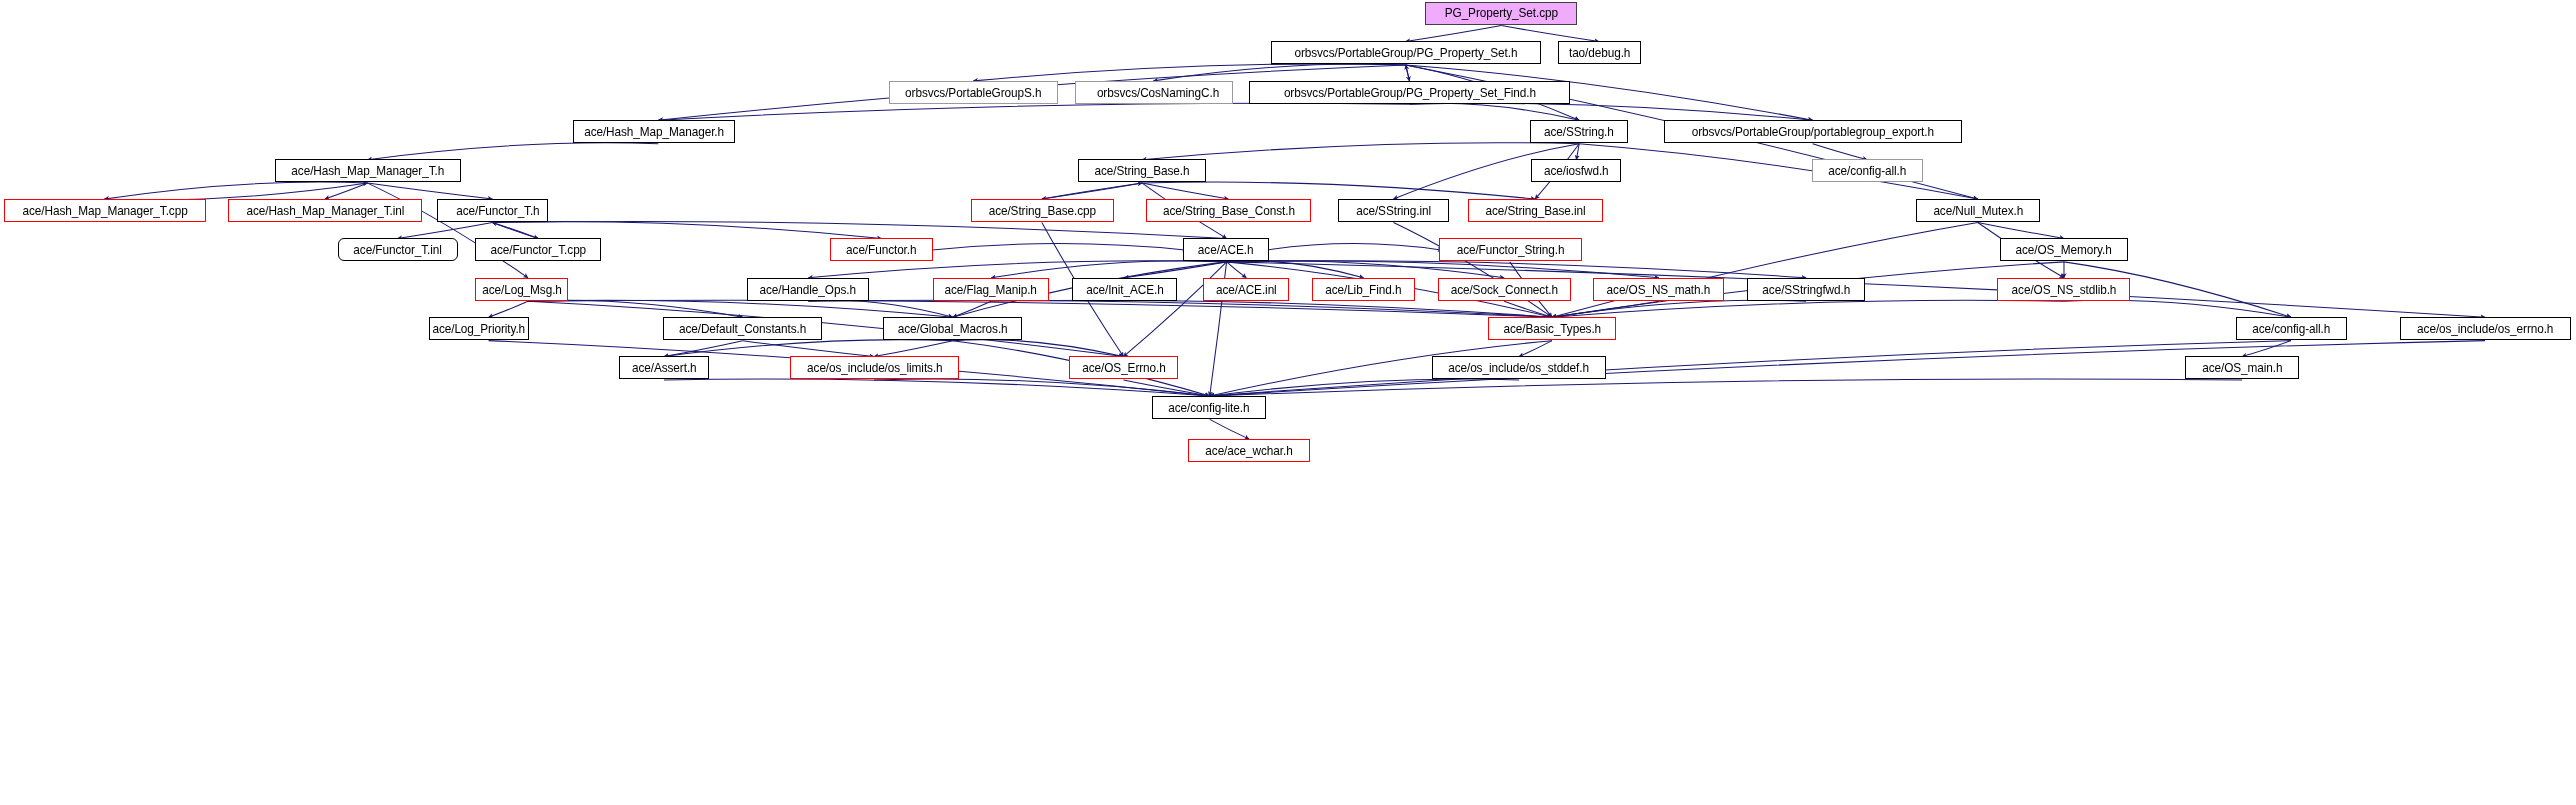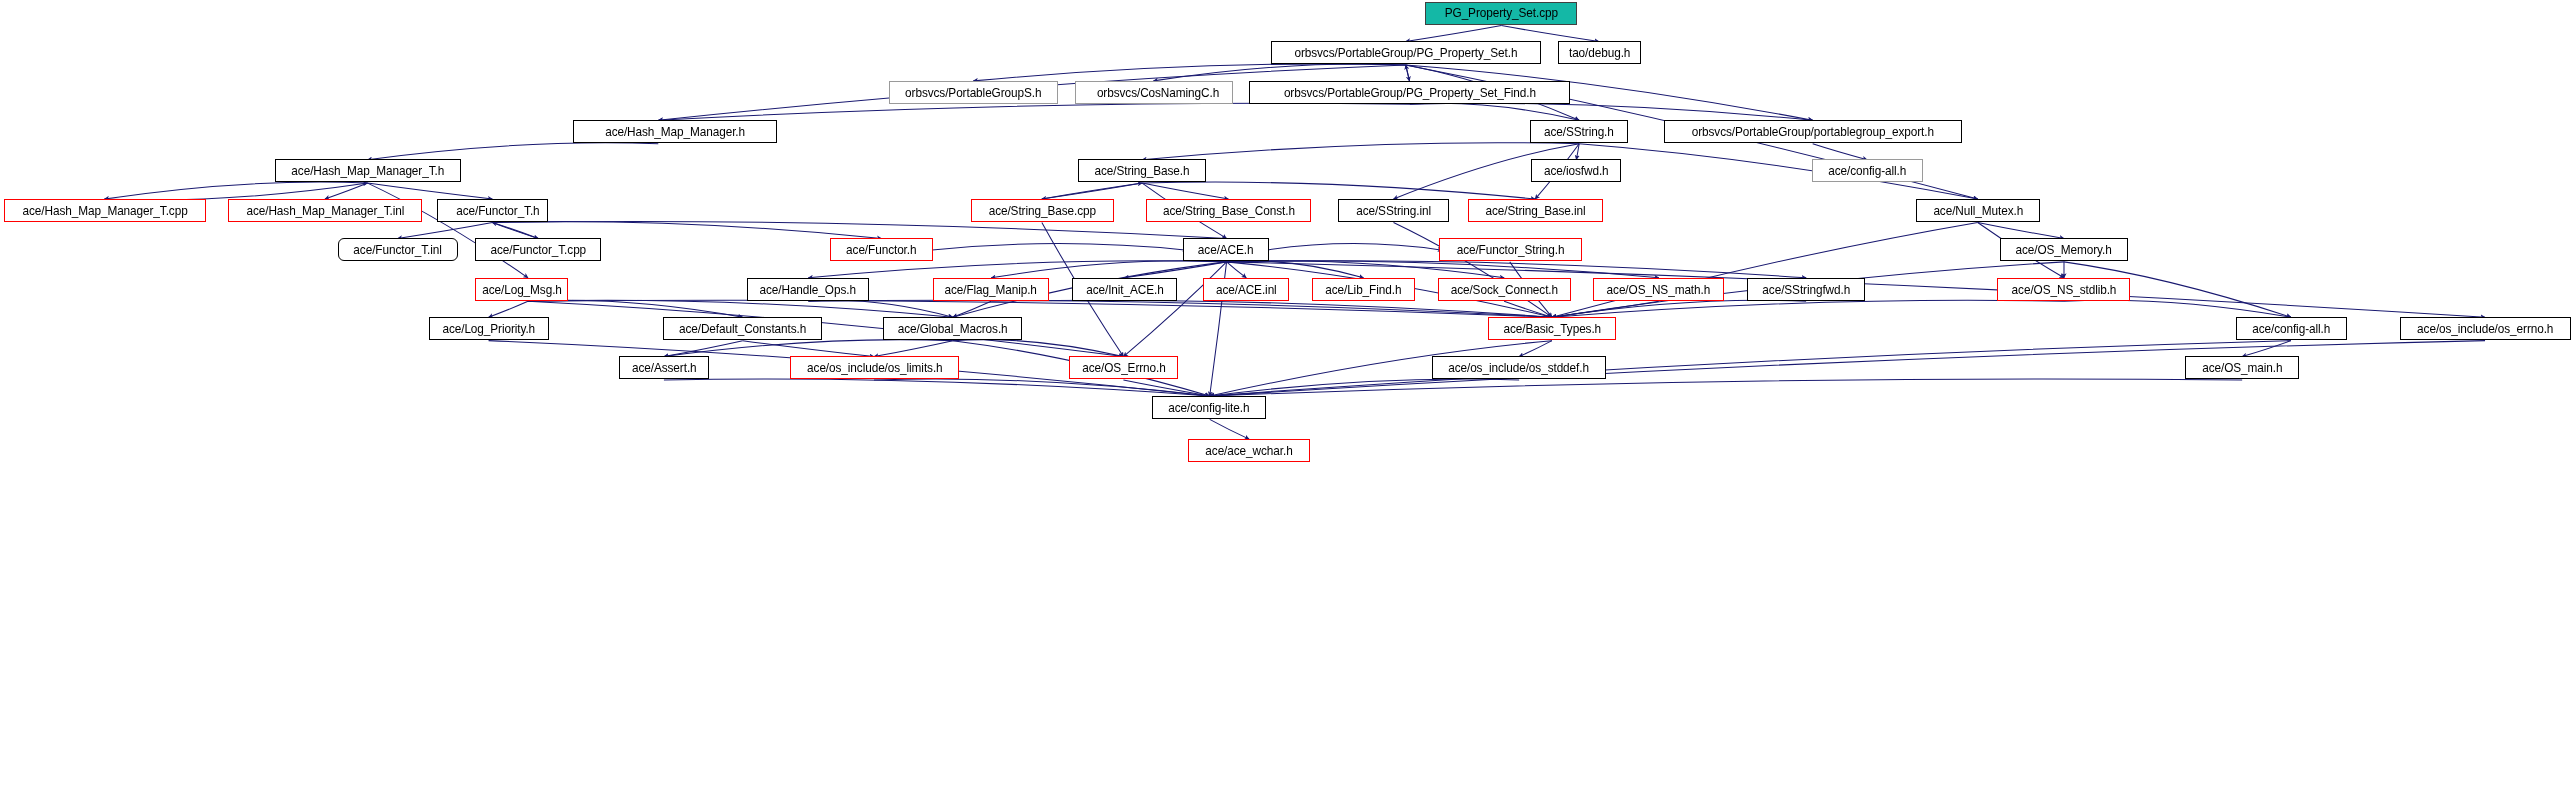--- a/index.html
+++ b/index.html
@@ -43,21 +43,21 @@
     padding: 0 5.6px;
     z-index: 5;
   }
   .gnode.red {
     border-color: #ff0000;
   }
   .gnode.gray {
     border-color: #9a9a9a;
   }
   .gnode.root {
-    background: #14b8a6;
+    background: #f0abfc;
     border-color: #404040;
   }
   .gnode .lbl {
     display: block;
     transform: scaleX(0.97);
   }
 </style>
 </head>
 <body>
 
@@ -171,21 +171,21 @@
     </div>
     <div class="gnode gray" style="left: 889px; top: 81px; width: 169px;">
       <span class="lbl">orbsvcs/PortableGroupS.h</span>
     </div>
     <div class="gnode gray" style="left: 1075px; top: 81px; width: 158px; padding-left: 14px;">
       <span class="lbl">orbsvcs/CosNamingC.h</span>
     </div>
     <div class="gnode" style="left: 1249px; top: 81px; width: 321px;">
       <span class="lbl">orbsvcs/PortableGroup/PG_Property_Set_Find.h</span>
     </div>
-    <div class="gnode" style="left: 573px; top: 120px; width: 204px;">
+    <div class="gnode" style="left: 573px; top: 120px; width: 162px;">
       <span class="lbl">ace/Hash_Map_Manager.h</span>
     </div>
     <div class="gnode" style="left: 1530px; top: 120px; width: 98px;">
       <span class="lbl">ace/SString.h</span>
     </div>
     <div class="gnode" style="left: 1664px; top: 120px; width: 298px;">
       <span class="lbl">orbsvcs/PortableGroup/portablegroup_export.h</span>
     </div>
     <div class="gnode" style="left: 275px; top: 159px; width: 186px;">
       <span class="lbl">ace/Hash_Map_Manager_T.h</span>
@@ -264,21 +264,21 @@
     </div>
     <div class="gnode red" style="left: 1593px; top: 278px; width: 131px;">
       <span class="lbl">ace/OS_NS_math.h</span>
     </div>
     <div class="gnode" style="left: 1747px; top: 278px; width: 118px;">
       <span class="lbl">ace/SStringfwd.h</span>
     </div>
     <div class="gnode red" style="left: 1997px; top: 278px; width: 133px; text-align: center;">
       <span class="lbl">ace/OS_NS_stdlib.h</span>
     </div>
-    <div class="gnode" style="left: 429px; top: 317px; width: 120px;">
+    <div class="gnode" style="left: 429px; top: 317px; width: 100px;">
       <span class="lbl">ace/Log_Priority.h</span>
     </div>
     <div class="gnode" style="left: 663px; top: 317px; width: 159px;">
       <span class="lbl">ace/Default_Constants.h</span>
     </div>
     <div class="gnode" style="left: 883px; top: 317px; width: 139px;">
       <span class="lbl">ace/Global_Macros.h</span>
     </div>
     <div class="gnode red" style="left: 1488px; top: 317px; width: 128px;">
       <span class="lbl">ace/Basic_Types.h</span>

